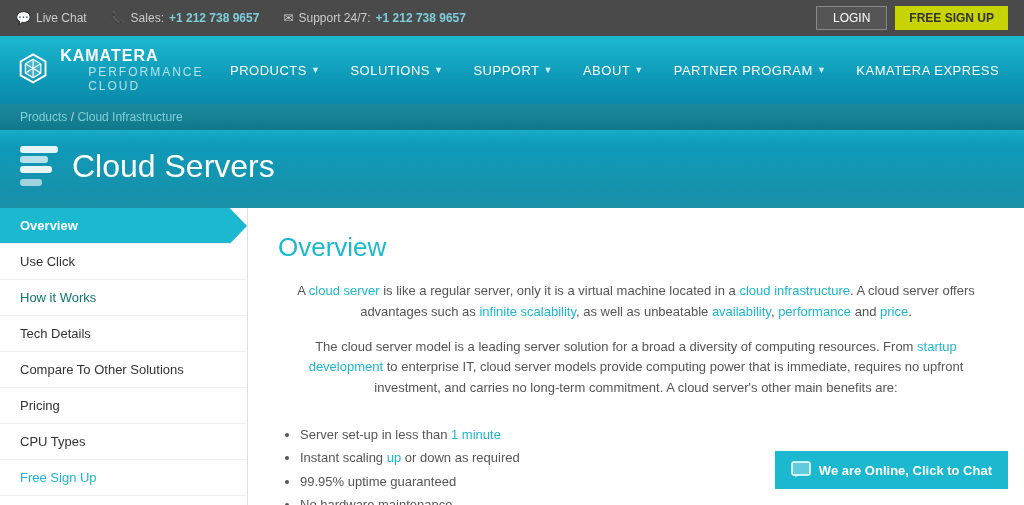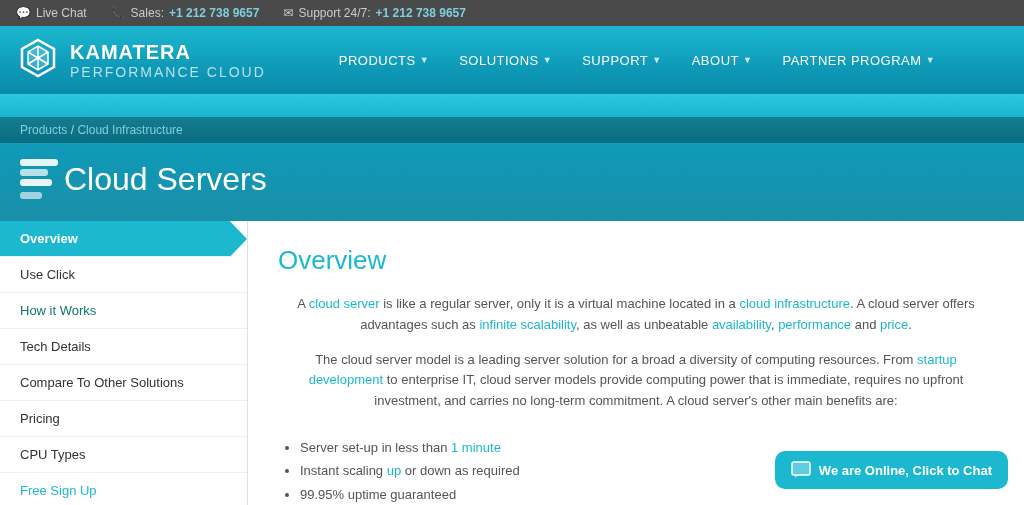--- a/index.html
+++ b/index.html
@@ -46,22 +46,22 @@
       align-items: center;
       height: 68px;
     }
     .logo-area {
       display: flex;
       align-items: center;
       gap: 10px;
       min-width: 200px;
     }
     .logo-text { display: flex; flex-direction: column; }
-    .logo-name { color: #fff; font-size: 20px; font-weight: bold; letter-spacing: 1px; }
-    .logo-sub { color: rgba(255,255,255,0.7); font-size: 14px; letter-spacing: 2px; }
+    .logo-name { color: #fff; font-size: 16px; font-weight: bold; letter-spacing: 1px; }
+    .logo-sub { color: rgba(255,255,255,0.7); font-size: 12px; letter-spacing: 2px; margin-left: 28px; }
     .main-nav { display: flex; align-items: center; gap: 2px; flex: 1; justify-content: center; }
     .nav-item {
       color: #fff;
       font-size: 13px;
       padding: 8px 14px;
       cursor: pointer;
       display: flex;
       align-items: center;
       gap: 4px;
       white-space: nowrap;
@@ -87,30 +87,29 @@
         rgba(0,0,0,0.05) 10px,
         rgba(0,0,0,0.05) 11px
       );
     }
     .breadcrumb-bar {
       background: rgba(0,0,0,0.3);
       padding: 6px 20px;
       font-size: 12px;
       position: relative;
       z-index: 2;
-      margin-top: 23px;
     }
     .breadcrumb-bar a { color: #7ecfdb; text-decoration: none; }
     .breadcrumb-bar span { color: #ccc; }
     .breadcrumb-bar .current { color: #7ecfdb; }
     .page-title-area {
       padding: 16px 20px 22px 20px;
       display: flex;
       align-items: center;
-      gap: 6px;
+      gap: 14px;
       position: relative;
       z-index: 2;
     }
     .cloud-icon-area {
       display: flex;
       flex-direction: column;
       gap: 3px;
     }
     .cloud-bar {
       background: rgba(255,255,255,0.9);
@@ -193,21 +192,21 @@
       right: 16px;
       background: #1cb8d0;
       color: #fff;
       padding: 10px 16px;
       font-size: 13px;
       font-weight: bold;
       cursor: pointer;
       display: flex;
       align-items: center;
       gap: 8px;
-      border-radius: 10px;
+      border-radius: 0;
       z-index: 100;
     }
 
     
     .hex-logo {
       width: 44px;
       height: 44px;
     }
   </style>
 </head>
@@ -223,20 +222,24 @@
       <span>📞</span>
       <span>Sales:</span>
       <span class="phone">+1 212 738 9657</span>
     </span>
     <span>
       <span>✉</span>
       <span>Support 24/7:</span>
       <span class="phone">+1 212 738 9657</span>
     </span>
   </div>
+  <div class="top-bar-right">
+    <button class="btn-login">LOGIN</button>
+    <button class="btn-free-signup">FREE SIGN UP</button>
+  </div>
 </div>
 
 <div class="nav-bar">
   <div class="logo-area">
     <svg class="hex-logo" viewBox="0 0 44 44">
       <polygon points="22,2 38,11 38,29 22,38 6,29 6,11" fill="none" stroke="white" stroke-width="2.5"></polygon>
       <polygon points="22,8 32,14 32,26 22,32 12,26 12,14" fill="rgba(255,255,255,0.2)" stroke="white" stroke-width="1.5"></polygon>
       <line x1="22" y1="8" x2="22" y2="32" stroke="white" stroke-width="1.5"></line>
       <line x1="12" y1="14" x2="32" y2="26" stroke="white" stroke-width="1.5"></line>
       <line x1="32" y1="14" x2="12" y2="26" stroke="white" stroke-width="1.5"></line>
@@ -259,20 +262,23 @@
       <span>SUPPORT</span>
       <span class="nav-arrow">▼</span>
     </div>
     <div class="nav-item">
       <span>ABOUT</span>
       <span class="nav-arrow">▼</span>
     </div>
     <div class="nav-item">
       <span>PARTNER PROGRAM</span>
       <span class="nav-arrow">▼</span>
+    </div>
+    <div class="nav-item">
+      <span>KAMATERA EXPRESS</span>
     </div>
   </nav>
 </div>
 
 <div class="hero-area">
   <div class="hero-bg"></div>
   <div class="breadcrumb-bar">
     <a>Products</a>
     <span> / </span>
     <span class="current">Cloud Infrastructure</span>

